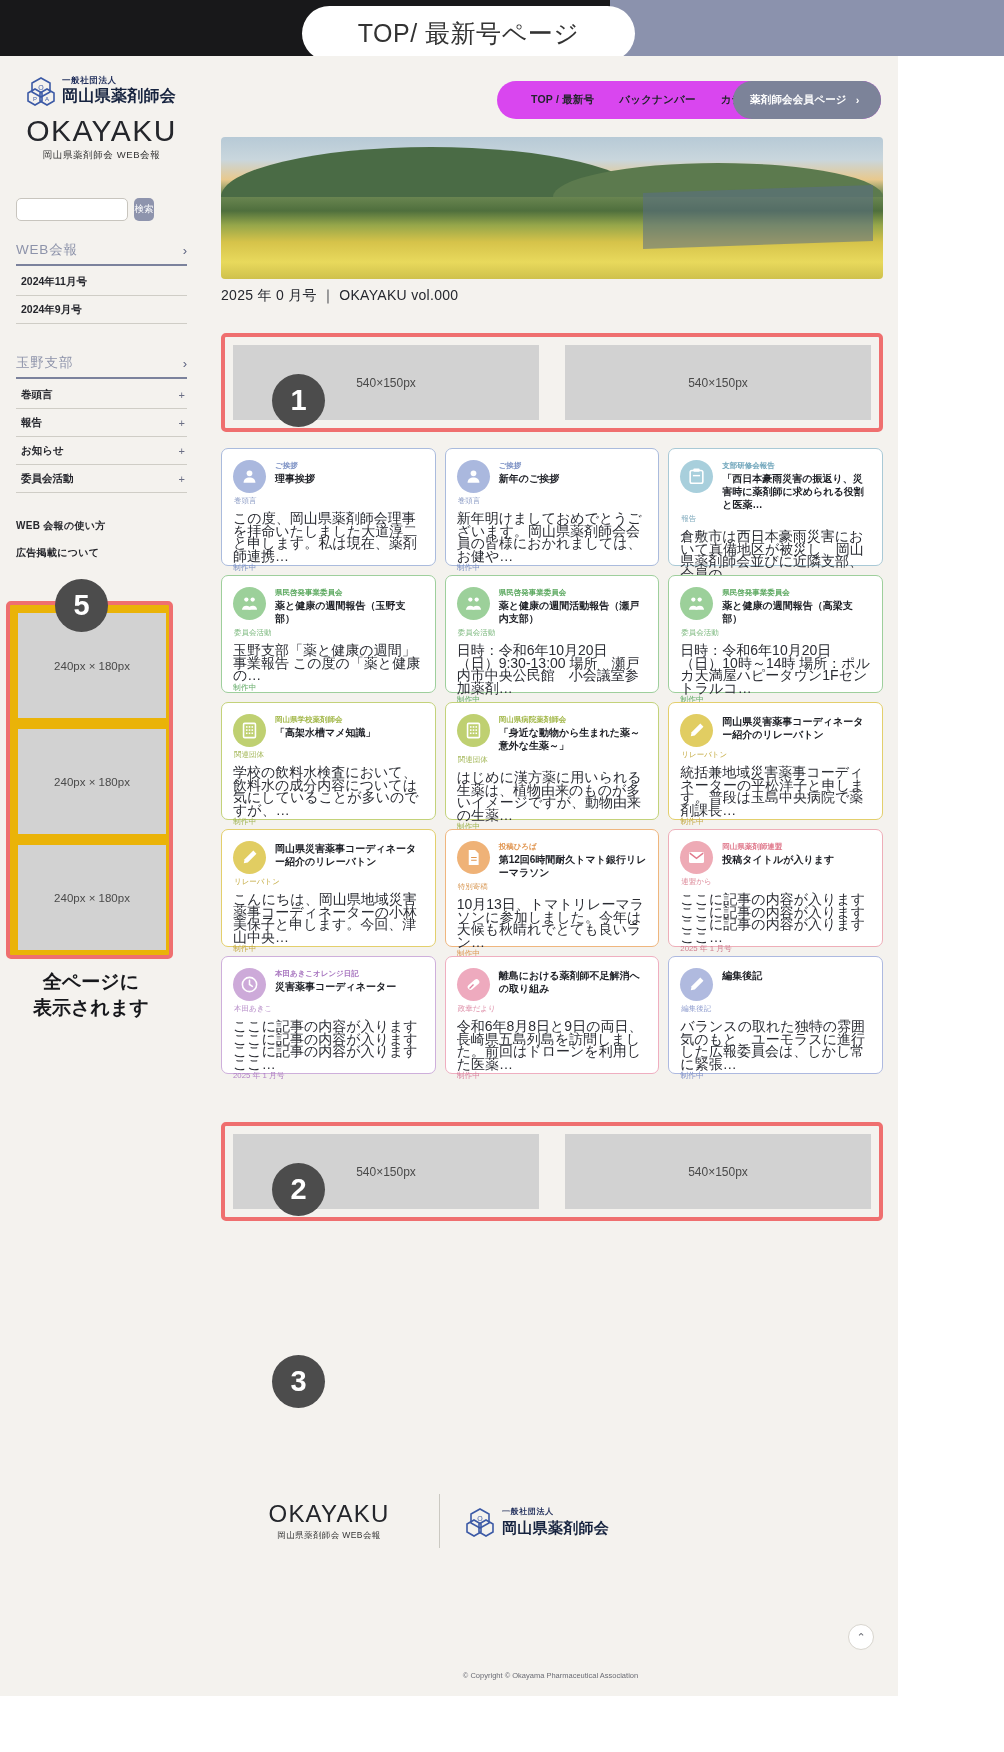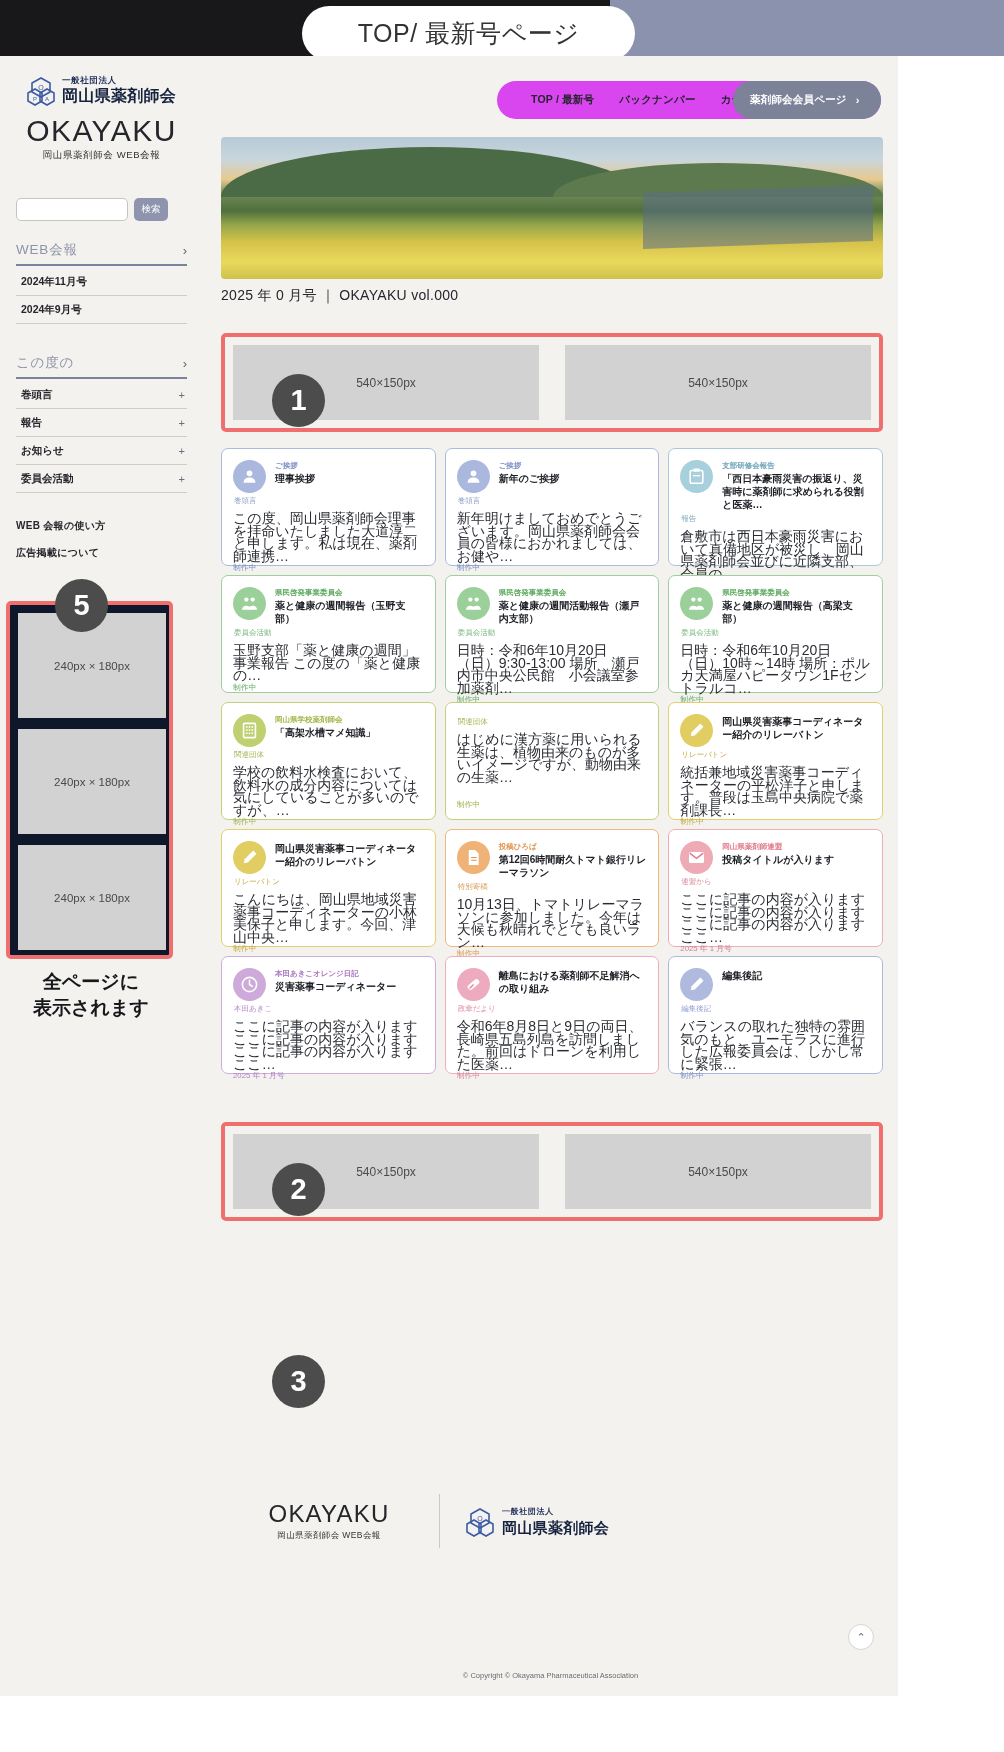--- a/index.html
+++ b/index.html
@@ -54,21 +54,21 @@
   .brandtxt-lg { font-size: 16px; color: #16233f; font-weight: 700; letter-spacing: .3px; line-height: 19px; }
   .okayaku { font-size: 30px; color: #24262b; letter-spacing: 1.4px; margin-top: 7px; text-align: center; font-weight: 300; }
   .okayaku-sub { font-size: 9.5px; color: #333; letter-spacing: .6px; text-align: center; margin-top: 1px; }
 
   .searchrow { display: flex; gap: 6px; margin-top: 36px; align-items: center; }
   .searchbox {
     width: 112px; height: 23px; background: #fff;
     border: 1px solid #c8c5be; border-radius: 5px;
   }
   .searchbtn {
-    width: 34px; height: 23px; border-radius: 5px;
+    width: 20px; height: 23px; border-radius: 5px;
     background: #8e94ad; color: #fff; font-size: 9.5px;
     display: flex; align-items: center; justify-content: center; border: none;
     font-family: inherit;
   }
 
   .navhead {
     display: flex; align-items: center; justify-content: space-between;
     margin-top: 20px; padding-bottom: 5px;
     border-bottom: 2px solid #7b829c;
   }
@@ -84,21 +84,21 @@
   .navitem .plus { color: #6b6f85; font-size: 11px; font-weight: 400; }
 
   .sidelinks { margin-top: 26px; }
   .sidelink { font-size: 10px; color: #26272c; font-weight: 700; margin-bottom: 13px; letter-spacing: .3px;}
 
   
   .adzone5 {
     position: absolute; left: 6px; top: 545px;
     width: 167px; height: 358px;
     border: 4px solid #ef6f6f; border-radius: 5px;
-    background: #0f172a;
+    background: #eab308;
     padding: 8px;
   }
   .adbox-s {
     width: 148px; height: 105px; background: #d2d2d2;
     display: flex; align-items: center; justify-content: center;
     font-size: 11.5px; color: #4a4a4a; margin-bottom: 11px;
   }
   .adbox-s:last-child { margin-bottom: 0; }
   .badge {
     position: absolute; width: 53px; height: 53px; border-radius: 50%;
@@ -268,21 +268,21 @@
           <span>2024年11月号</span>
           <span class="plus"></span>
         </div>
         <div class="navitem">
           <span>2024年9月号</span>
           <span class="plus"></span>
         </div>
       </div>
 
       <div class="navhead" style="margin-top:30px">
-        <span class="t">この度の</span>
+        <span class="t">玉野支部</span>
         <span class="c">›</span>
       </div>
       <div class="navlist">
         <div class="navitem">
           <span>巻頭言</span>
           <span class="plus">+</span>
         </div>
         <div class="navitem">
           <span>報告</span>
           <span class="plus">+</span>
@@ -467,20 +467,42 @@
               <div class="card-head">
                 <div class="org" style="color: rgb(163, 184, 74);">岡山県学校薬剤師会</div>
                 <div class="title">「高架水槽マメ知識」</div>
               </div>
             </div>
             <div class="catrow" style="color: rgb(166, 185, 92);">関連団体</div>
             <div class="excerpt">学校の飲料水検査において、飲料水の成分内容については気にしていることが多いのですが、…</div>
             <div class="status" style="color: rgb(160, 181, 83);">制作中</div>
           </div>
           <div class="card" style="border-color: rgb(195, 210, 122);">
+            <div class="card-top">
+              <div class="avatar" style="background: rgb(191, 208, 113);">
+                <svg viewBox="0 0 24 24">
+                  <rect x="4.5" y="3" width="15" height="18" rx="1.4" fill="none" stroke="#fff" stroke-width="2"></rect>
+                  <g fill="#fff">
+                    <rect x="7.5" y="6.5" width="2" height="2"></rect>
+                    <rect x="11" y="6.5" width="2" height="2"></rect>
+                    <rect x="14.5" y="6.5" width="2" height="2"></rect>
+                    <rect x="7.5" y="10.5" width="2" height="2"></rect>
+                    <rect x="11" y="10.5" width="2" height="2"></rect>
+                    <rect x="14.5" y="10.5" width="2" height="2"></rect>
+                    <rect x="7.5" y="14.5" width="2" height="2"></rect>
+                    <rect x="11" y="14.5" width="2" height="2"></rect>
+                    <rect x="14.5" y="14.5" width="2" height="2"></rect>
+                  </g>
+                </svg>
+              </div>
+              <div class="card-head">
+                <div class="org" style="color: rgb(163, 184, 74);">岡山県病院薬剤師会</div>
+                <div class="title">「身近な動物から生まれた薬～意外な生薬～」</div>
+              </div>
+            </div>
             <div class="catrow" style="color: rgb(166, 185, 92);">関連団体</div>
             <div class="excerpt">はじめに漢方薬に用いられる生薬は、植物由来のものが多いイメージですが、動物由来の生薬…</div>
             <div class="status" style="color: rgb(160, 181, 83);">制作中</div>
           </div>
           <div class="card" style="border-color: rgb(227, 207, 108);">
             <div class="card-top">
               <div class="avatar" style="background: rgb(225, 205, 98);">
                 <svg viewBox="0 0 24 24">
                   <path d="M16.8 3.2l4 4-11 11-5 1 1-5z" fill="#fff"></path>
                 </svg>

